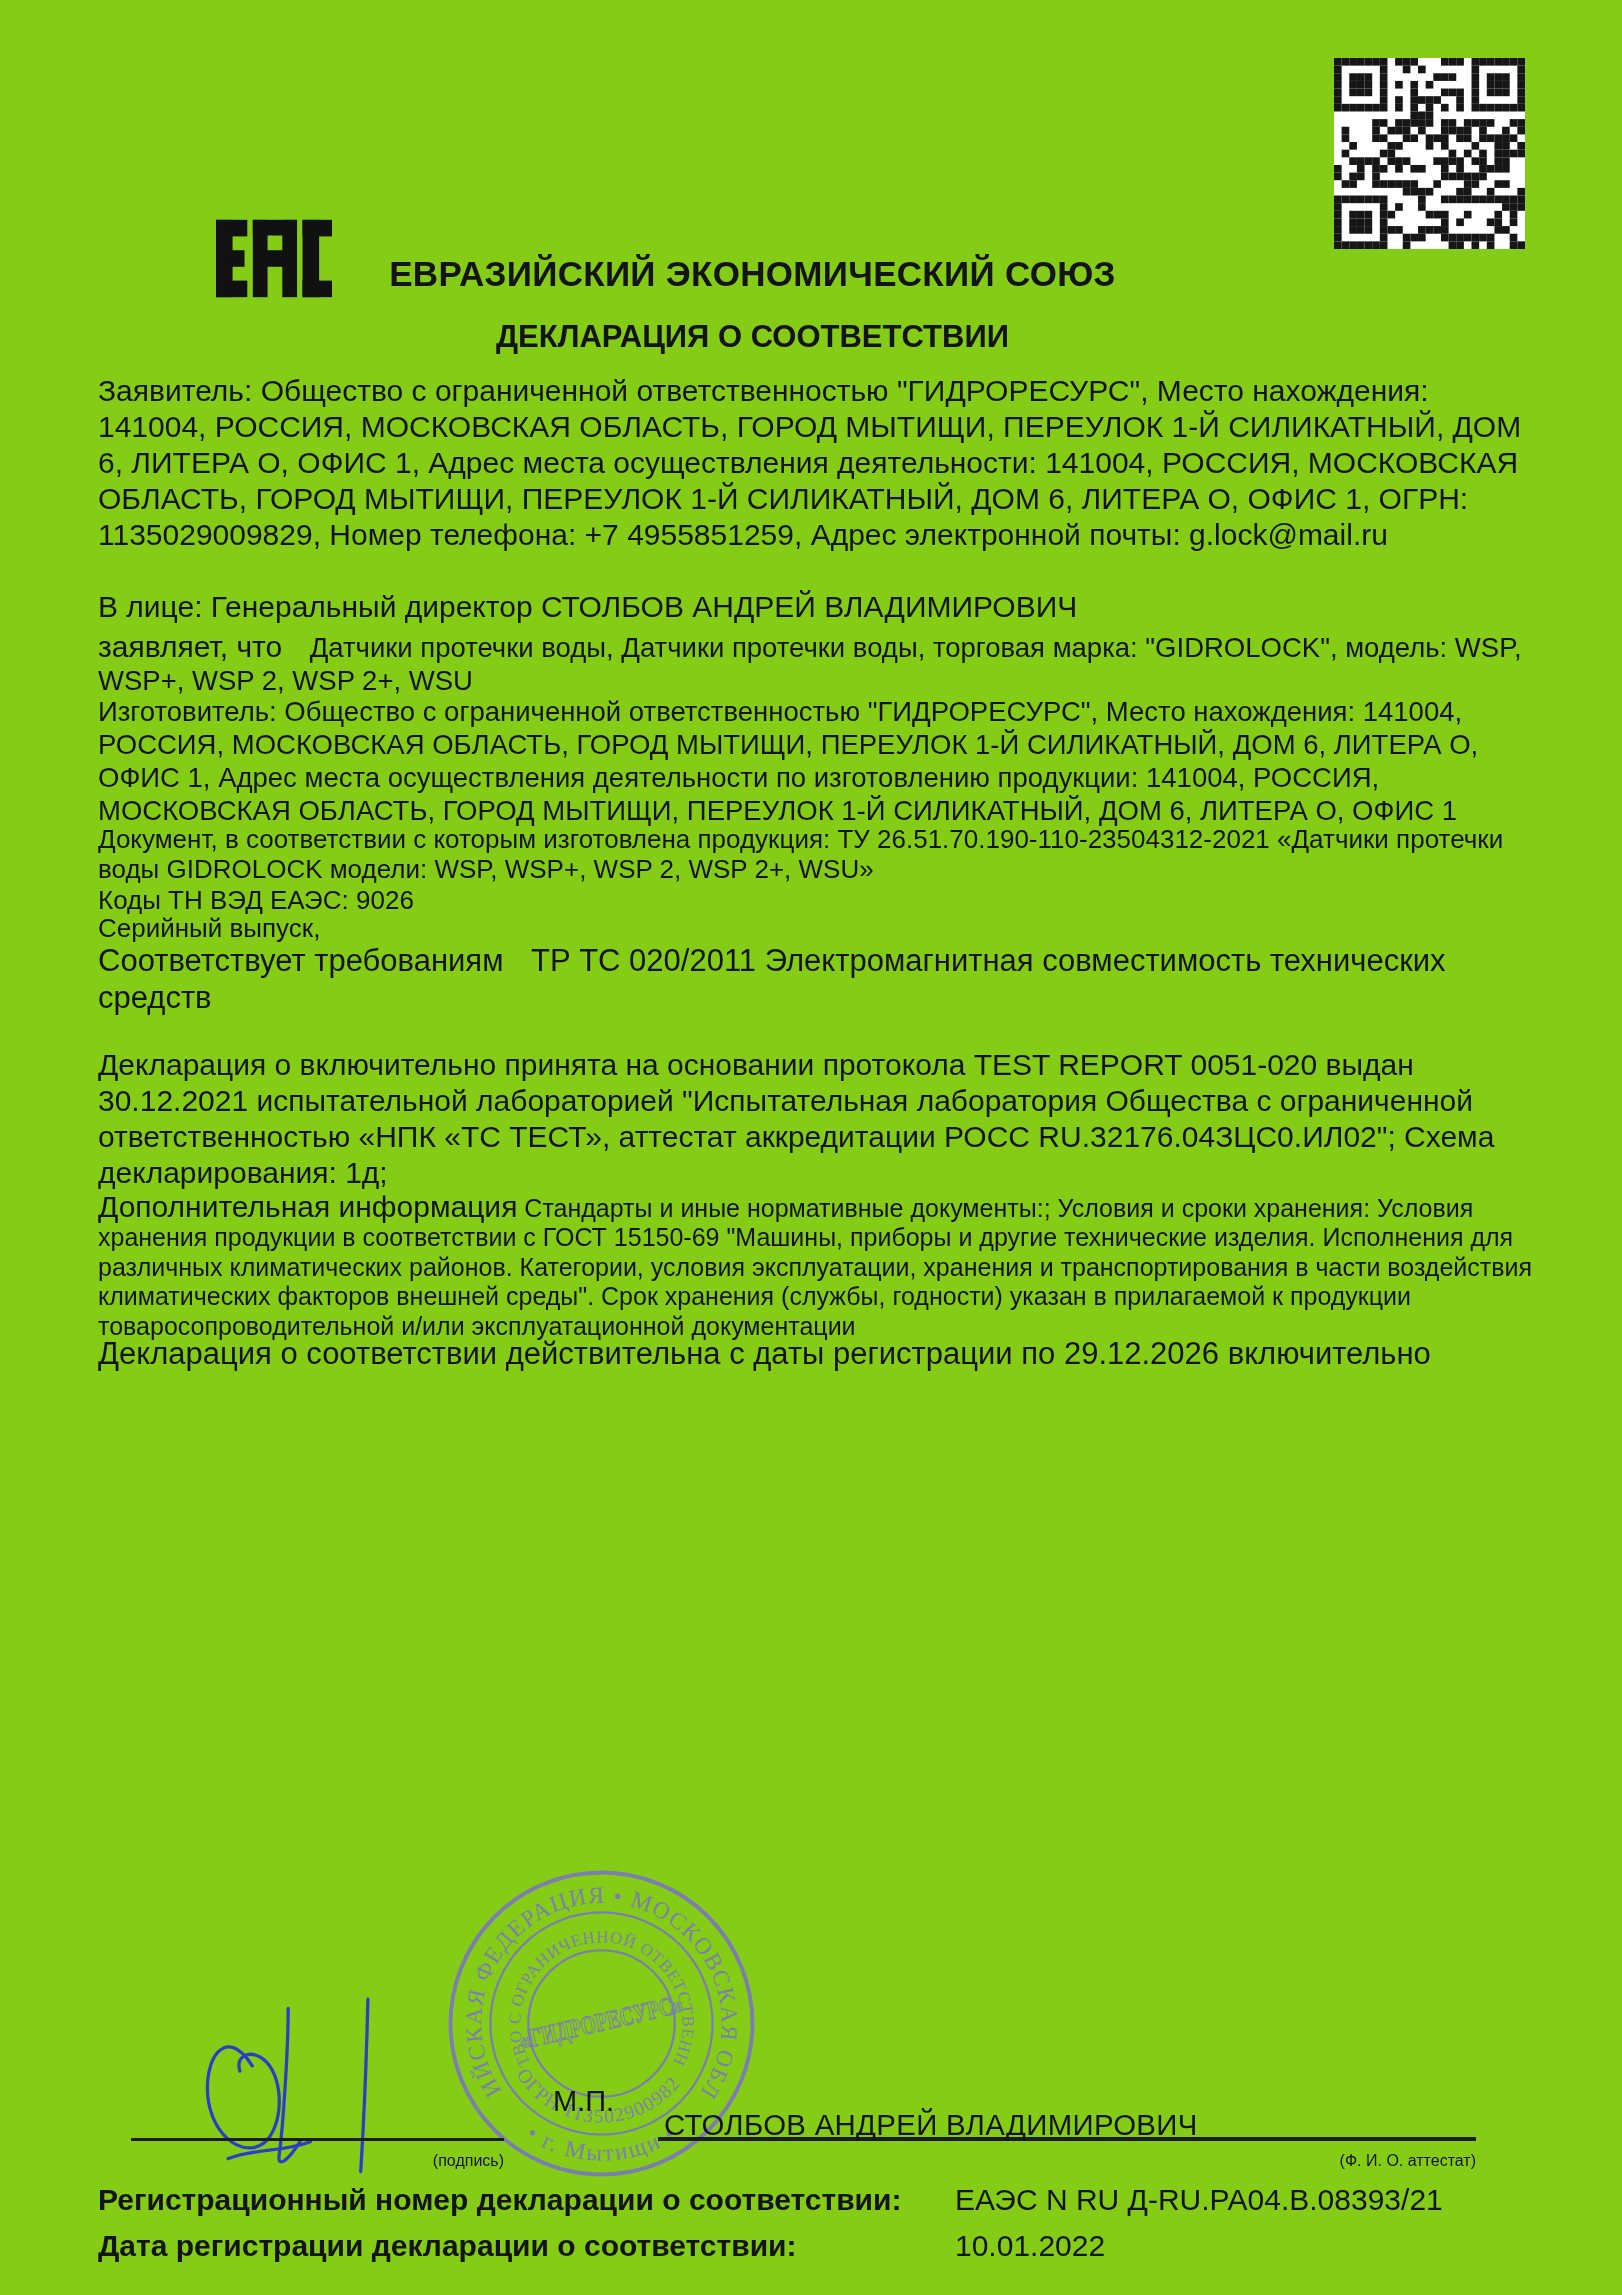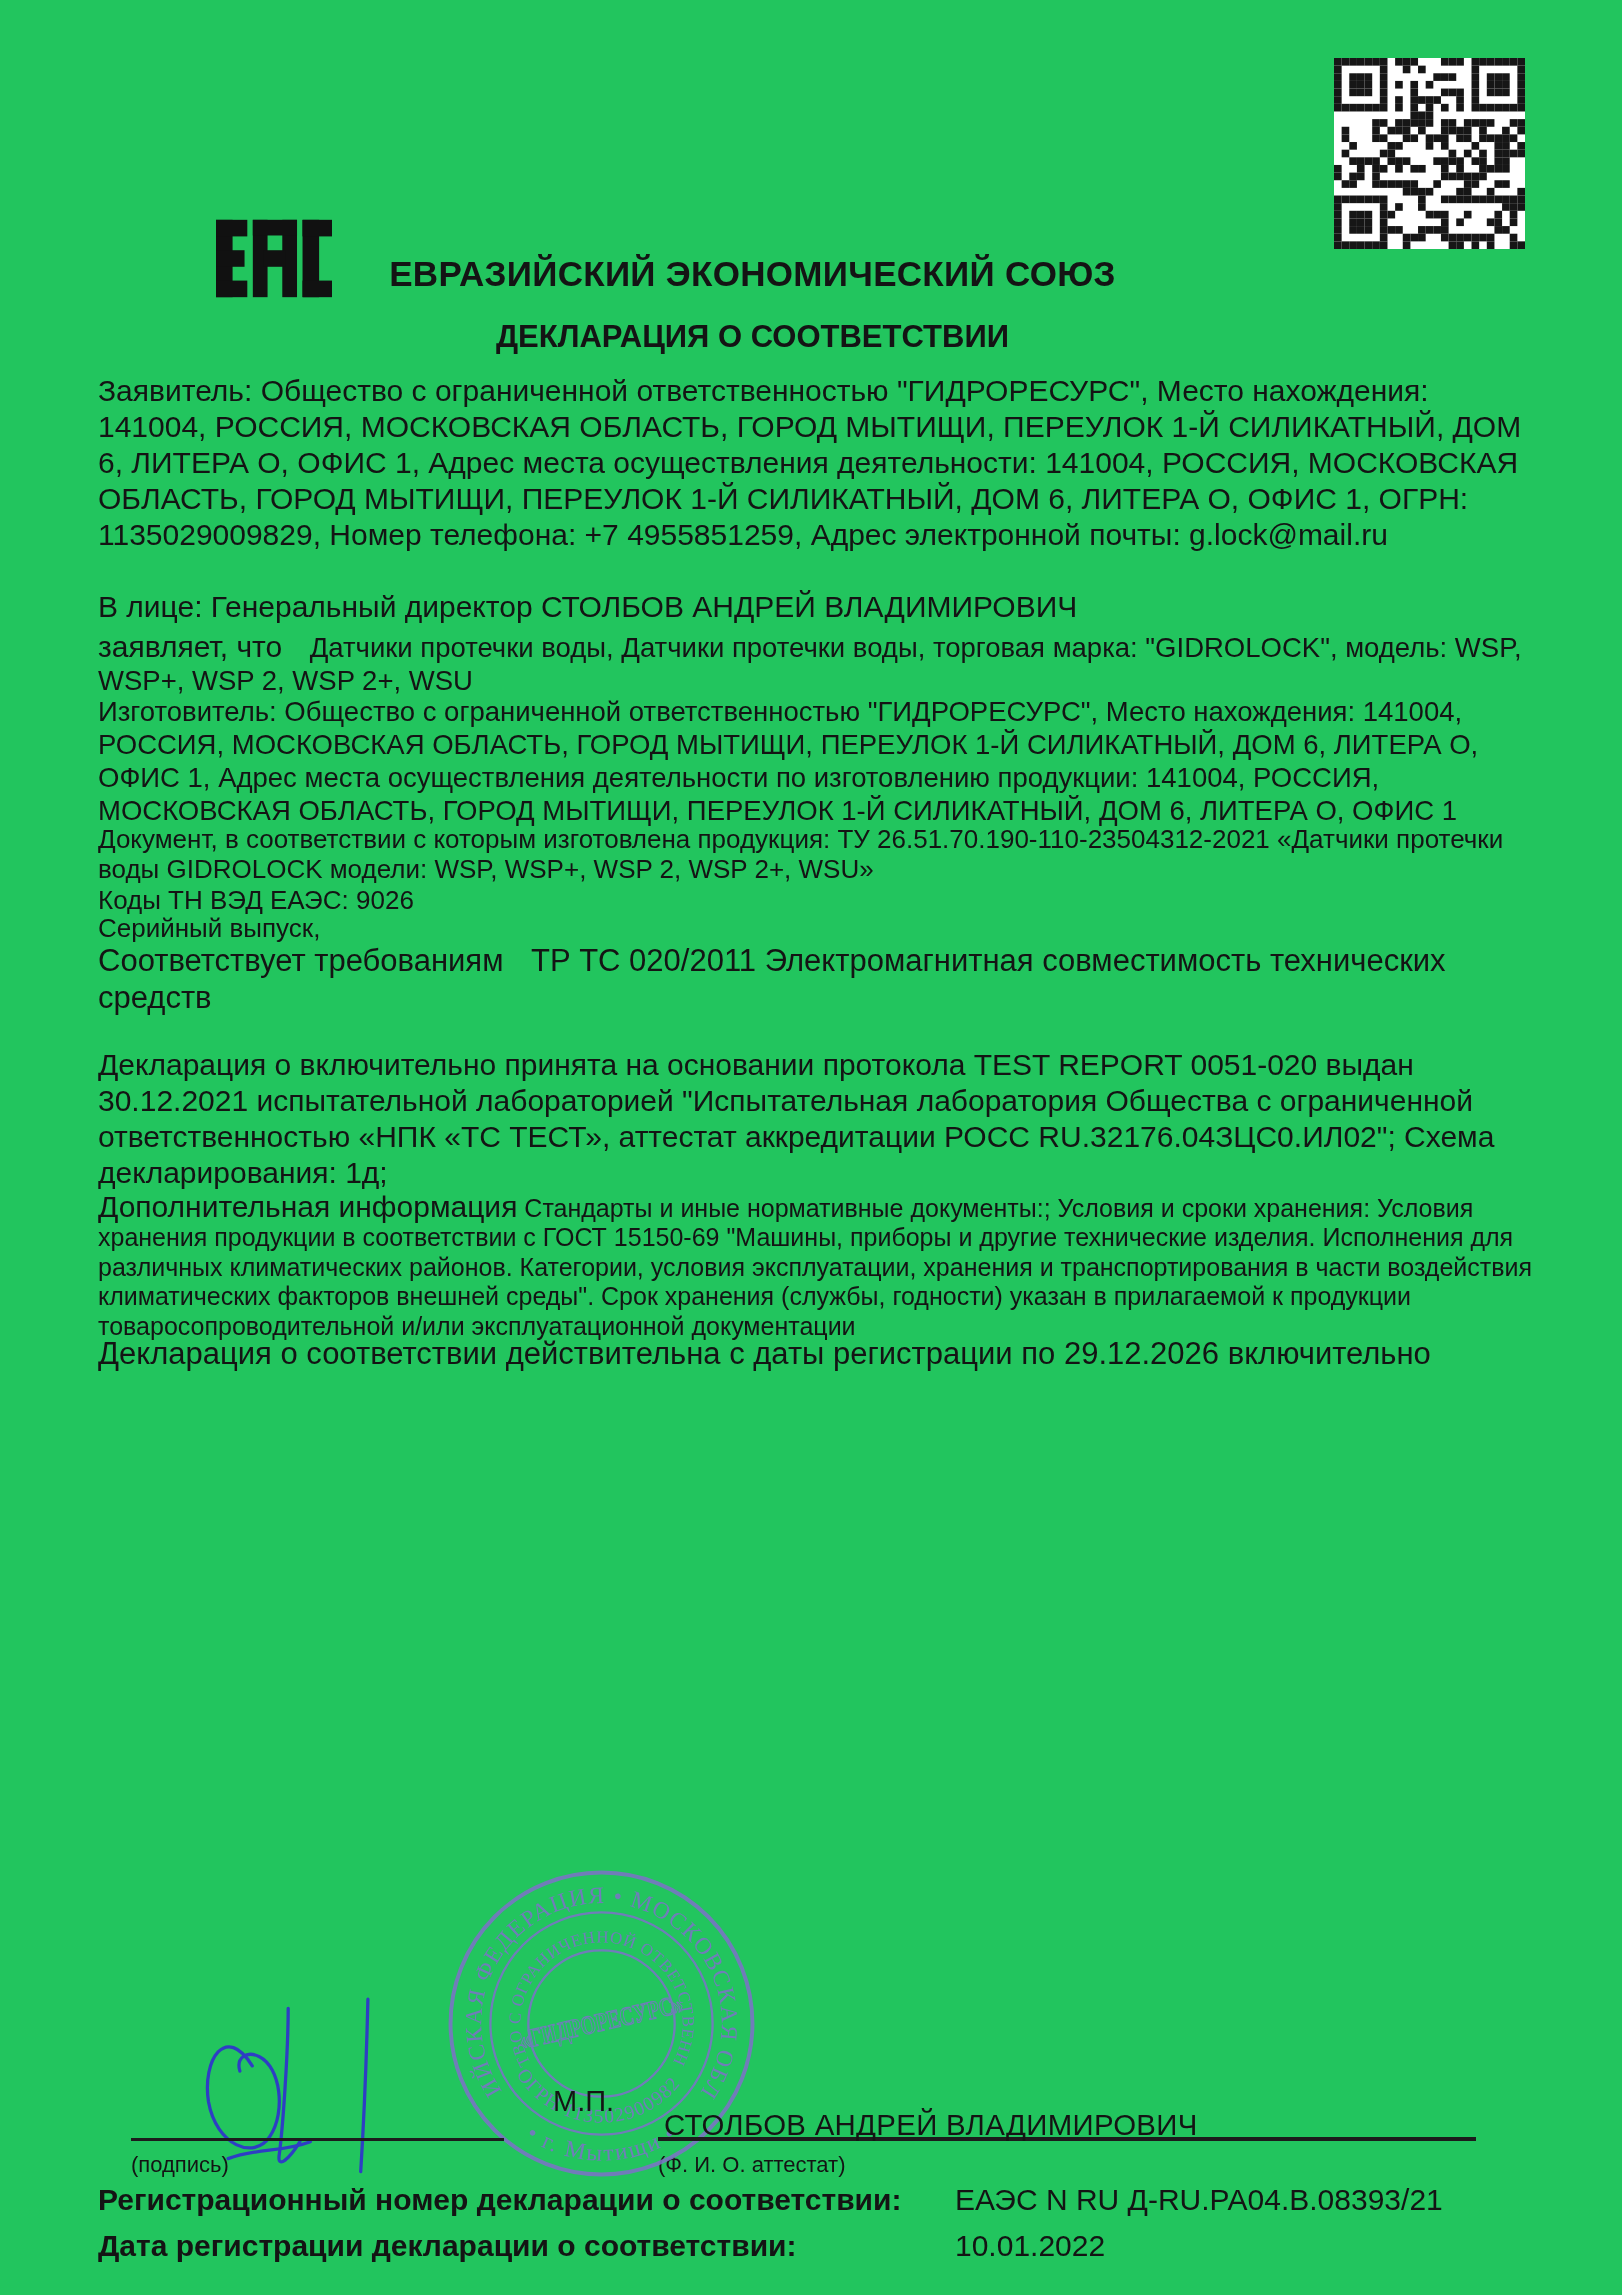--- a/index.html
+++ b/index.html
@@ -1,19 +1,19 @@
 <!DOCTYPE html>
 <html style="font-size:10.5px"><head>
 <meta charset="utf-8">
 <style>
   html,body{margin:0;padding:0;background:#888;}
   .page{
     position:relative;
     width:1623px;height:2295px;
-    background:#22c55e;
+    background:#84cc16;
     font-family:"Liberation Sans","DejaVu Sans",sans-serif;
     color:#141414;
     overflow:hidden;
   }
   .abs{position:absolute;}
   
   .eac-logo{left:216px;top:203px;width:116px;height:111px;}
   .qr{left:1334px;top:58px;width:191px;height:191px;}
   .titles{left:98px;top:254px;width:1309px;text-align:center;}
   .t1{font-size:35px;font-weight:bold;letter-spacing:0.3px;}
@@ -24,21 +24,21 @@
   .p42{font-size:27.5px;line-height:33px;}
   .p40{font-size:26px;line-height:30px;}
   .p48{font-size:31px;line-height:37px;}
   .small38{font-size:25px;line-height:29.4px;}
   b.lbl{font-weight:normal;}
   .gap-lg{margin-right:27.5px;}
   .reg-row .value{position:absolute;left:857px;top:0;font-weight:normal;}
   .reg-row{font-size:30px;font-weight:bold;}
   
   .line{background:#1c1c1c;}
-  .cap{font-size:22px;text-align:left;}
+  .cap{font-size:16px;text-align:right;}
   .mp{font-size:29px;font-weight:normal;z-index:4;}
   .fio-name{font-size:29.4px;letter-spacing:0.3px;z-index:3;}
   .stamp{z-index:1;opacity:0.88;}
   .sig{z-index:2;}
   .zline{z-index:2;}
 </style>
 </head>
 <body>
 
 <div class="page">

